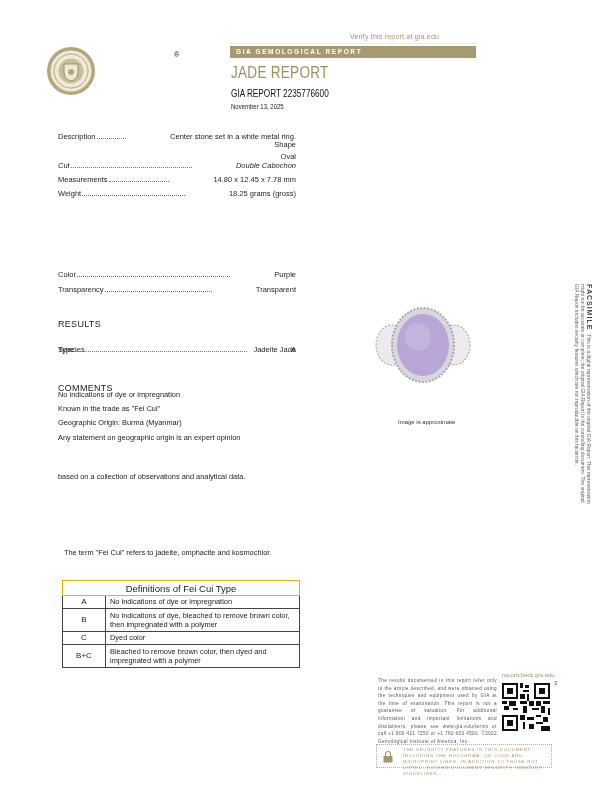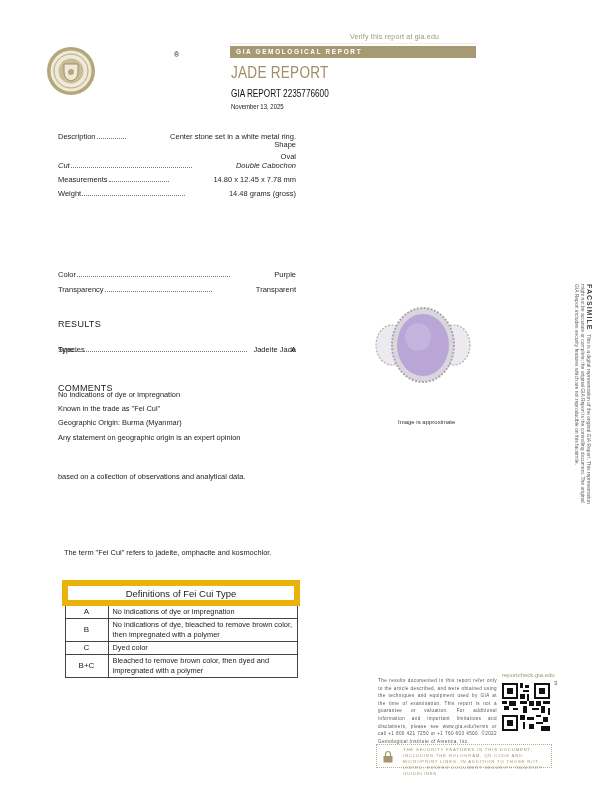--- a/index.html
+++ b/index.html
@@ -21,21 +21,21 @@
   .row .val{flex:0 0 auto;padding-left:43px;}
   .heading{left:58px;font-size:9px;letter-spacing:0.3px;color:#1a1a1a;margin-top:8px;}
   .comment{left:58px;font-size:7.4px;color:#222;white-space:nowrap;}
   .ring{left:372px;top:305px;width:102px;height:82px;}
   .img-cap{left:398px;top:419px;font-size:6px;color:#333;}
   .facsimile{left:562px;top:284px;width:30px;height:224px;}
   .fac-inner{position:absolute;left:0;top:0;width:224px;height:30px;transform-origin:0 0;transform:translate(30px,0) rotate(90deg);font-size:5px;color:#666;line-height:6.2px;}
   .fac-inner b{font-size:7px;color:#444;letter-spacing:1px;margin-right:4px;}
   .term{left:64px;top:546px;width:240px;font-size:7.4px;line-height:13px;color:#222;}
   table.def{position:absolute;left:62px;top:580px;width:238px;border-collapse:collapse;font-size:7.4px;color:#222;}
-  table.def th{border:6px solid #eab308;font-weight:normal;font-size:9.5px;height:14px;padding:0;}
+  table.def th{border:1px solid #eab308;font-weight:normal;font-size:9.5px;height:14px;padding:0;}
   table.def td{border:1px solid #444;padding:1px 4px;line-height:9.5px;}
   table.def td.code{width:34px;text-align:center;font-size:8px;}
   .disclaimer{left:378px;top:677px;width:119px;font-size:4.6px;line-height:7.6px;color:#555;letter-spacing:0.4px;text-align:justify;}
   .rc-link{left:502px;top:672px;font-size:6px;color:#a39670;}
   .qr{left:502px;top:683px;width:48px;height:48px;}
   .qr-num{left:554px;top:680px;font-size:6px;color:#555;}
   .security{left:376px;top:744px;width:174px;height:22px;border:1px dotted #b9ad86;}
   .lock{position:absolute;left:6px;top:5px;width:10px;height:13px;}
   .sec-text{position:absolute;left:26px;top:2px;width:146px;font-size:4.3px;line-height:6px;color:#a39670;letter-spacing:0.8px;}
 </style>
@@ -80,21 +80,21 @@
     <span class="val">Double Cabochon</span>
 </div>
 <div class="abs row" style="top:172px;">
   <span class="lbl">Measurements</span>
     <span class="dots"></span>
     <span class="val">14.80 x 12.45 x 7.78 mm</span>
 </div>
 <div class="abs row" style="top:186px;">
   <span class="lbl">Weight</span>
     <span class="dots"></span>
-    <span class="val">14.48 grams (gross)</span>
+    <span class="val">18.25 grams (gross)</span>
 </div>
 
 <div class="abs row" style="top:267px;">
   <span class="lbl">Color</span>
     <span class="dots"></span>
     <span class="val">Purple</span>
 </div>
 <div class="abs row" style="top:282px;">
   <span class="lbl">Transparency</span>
     <span class="dots"></span>

